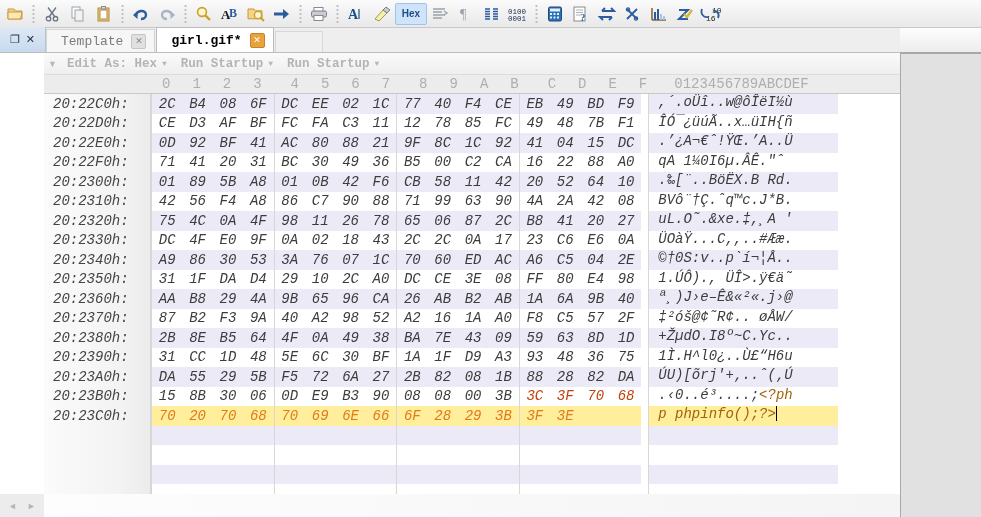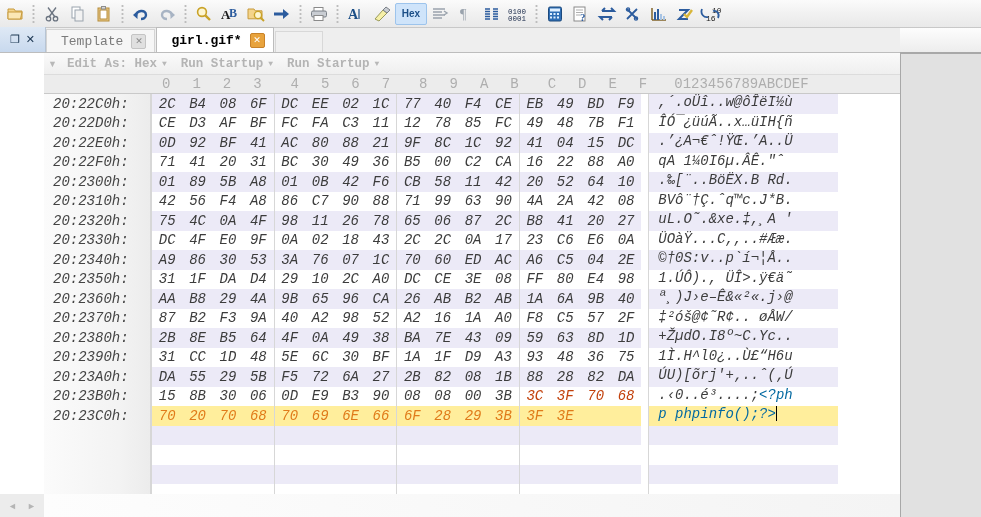--- a/index.html
+++ b/index.html
@@ -229,21 +229,21 @@
     height: 19.5px;
     display: flex; align-items: flex-start;
     border-left: 1px solid #d7d7d7;
     padding-left: 9px;
     color: #3c3c3c;
     box-sizing: border-box;
     margin-left: 7px;
     min-width: 190px;
   }
   .ascii .a-plain { color: #3c3c3c; }
-  .ascii .a-hl { color: #0369a1; }
+  .ascii .a-hl { color: #a16207; }
   .row.sel .hexgroup, .row.sel .ascii { background: #ffee9c; }
   .row.sel .cell { color: #e07b1a; }
   .caretbar {
     display: inline-block;
     width: 1.5px; height: 15px;
     background: #000;
     vertical-align: middle;
     margin-left: 0px;
   }
 

